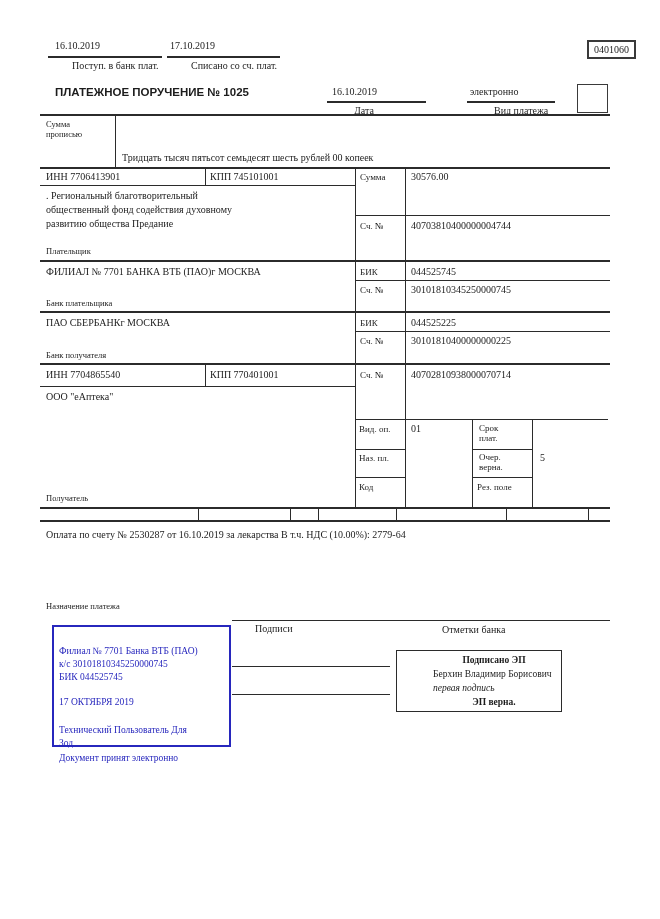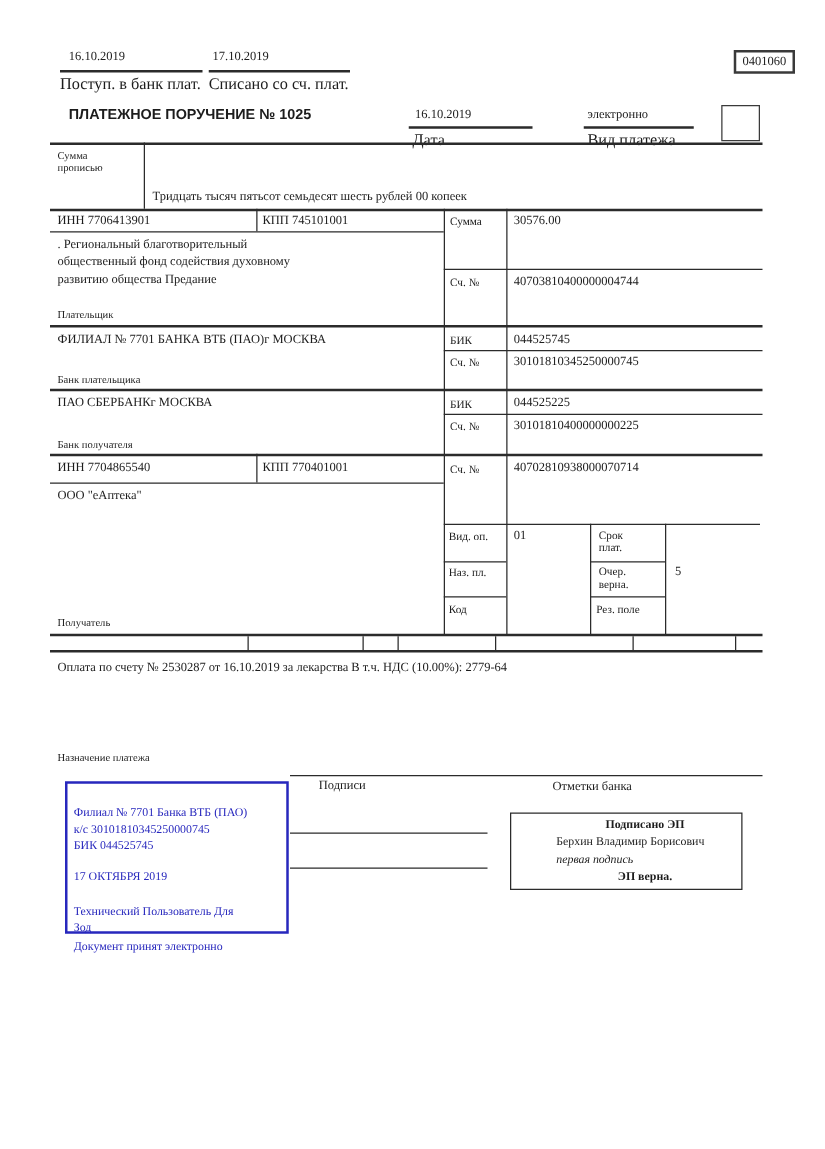--- a/index.html
+++ b/index.html
@@ -1,21 +1,21 @@
 <!DOCTYPE html>
 <html><head>
 <meta charset="utf-8">
 <style>
   html,body{margin:0;padding:0;background:#ffffff;}
   #page{position:relative;width:660px;height:919px;background:#ffffff;overflow:hidden;
         font-family:"Liberation Serif","DejaVu Serif",serif;color:#1c1c1c;}
   .abs{position:absolute;}
   .t{white-space:nowrap;line-height:1.15;}
   .wrap{white-space:normal;}
-  .sm{font-size:13px;}
+  .sm{font-size:10px;margin-left:24px;}
   .md{font-size:8.5px;}
   .cell{font-size:9px;}
   .val{font-size:10px;}
   .hl{position:absolute;background:#2b2b2b;height:1px;}
   .hl2{position:absolute;background:#2b2b2b;height:2px;}
   .vl{position:absolute;background:#2b2b2b;width:1px;}
   .title{font-family:"Liberation Sans","DejaVu Sans",sans-serif;font-weight:bold;font-size:11.5px;white-space:nowrap;}
   .codebox{border:2px solid #3a3a3a;text-align:center;font-size:10px;line-height:15px;}
   .checkbox{border:1.5px solid #3a3a3a;background:#fff;}
   .bluebox{border:2px solid #2727bd;color:#2727bd;font-size:9.5px;line-height:13px;padding:18px 5px;box-sizing:border-box;}
@@ -146,20 +146,20 @@
     <div>Зод</div>
     <div style="margin-top:2px;">Документ принят электронно</div>
   </div>
 
   <div class="abs t val" style="left:255px;top:623px;">Подписи</div>
   <div class="abs t val" style="left:442px;top:624px;">Отметки банка</div>
 
   <div class="hl" style="left:232px;top:666px;width:158px;"></div>
   <div class="hl" style="left:232px;top:694px;width:158px;"></div>
 
-  <div class="abs stampbox" style="left:408px;top:650px;width:186px;height:62px;padding-left:36px;">
+  <div class="abs stampbox" style="left:396px;top:650px;width:166px;height:62px;padding-left:36px;">
     <div class="b ctr">Подписано ЭП</div>
     <div>Берхин Владимир Борисович</div>
     <div class="i">первая подпись</div>
     <div class="b ctr">ЭП верна.</div>
   </div>
 
 </div>
 
 </body></html>

